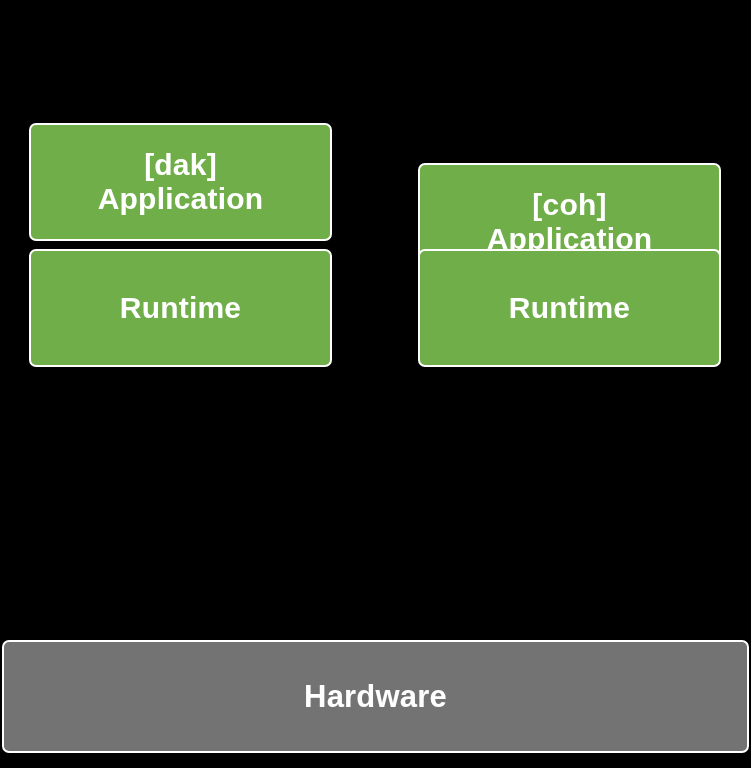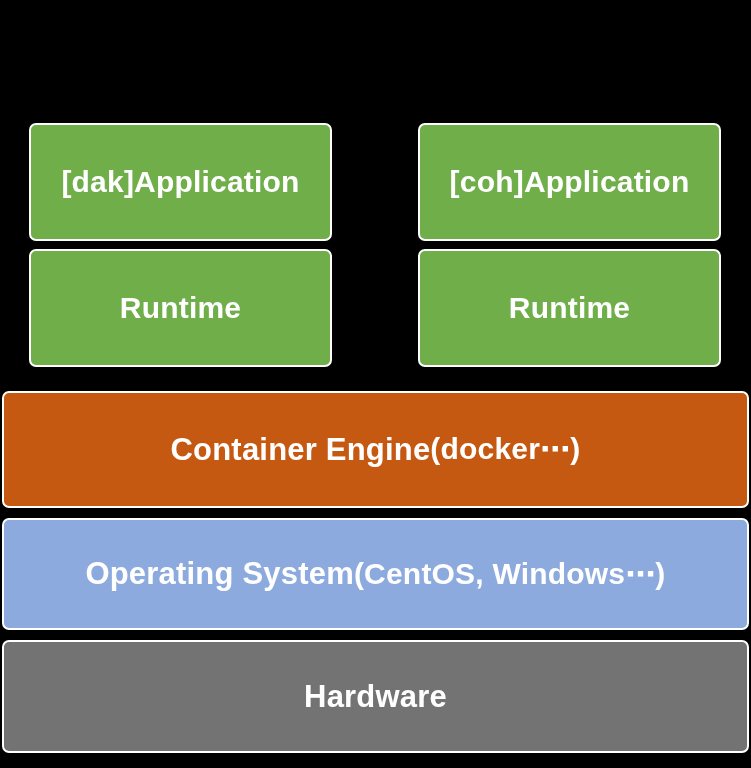--- a/index.html
+++ b/index.html
@@ -22,21 +22,21 @@
   }
 
   
   .layer {
     position: absolute;
     box-sizing: border-box;
     border: 2px solid #ffffff;
     border-radius: 7px;
     color: #ffffff;
     display: flex;
-    flex-direction: row;
+    flex-direction: column;
     align-items: center;
     justify-content: center;
     text-align: center;
     font-weight: bold;
     letter-spacing: 0.2px;
     line-height: 1.14;
     -webkit-font-smoothing: antialiased;
   }
 
   .layer .line {
@@ -78,36 +78,28 @@
 
   <div class="layer container-box app-left" style="background-color: rgb(112, 174, 74);">
     <span class="line">[dak]</span>
     <span class="line">Application</span>
   </div>
 
   <div class="layer container-box rt-left" style="background-color: rgb(112, 174, 74);">
     <span class="line">Runtime</span>
   </div>
 
-  <div class="layer container-box app-right" style="background-color: rgb(112, 174, 74);">
+  <div class="layer container-box app-right" style="background-color: rgb(112, 174, 74); margin-top: 40px;">
     <span class="line">[coh]</span>
     <span class="line">Application</span>
   </div>
 
   <div class="layer container-box rt-right" style="background-color: rgb(112, 174, 74);">
     <span class="line">Runtime</span>
   </div>
 
-  <div class="layer band band-engine" style="background-color: rgb(198, 89, 17);">
-    <span class="line">Container Engine</span>
-    <span class="line sub">(docker⋯)</span>
-  </div>
 
-  <div class="layer band band-os" style="background-color: rgb(140, 170, 222);">
-    <span class="line">Operating System</span>
-    <span class="line sub">(CentOS, Windows⋯)</span>
-  </div>
 
   <div class="layer band band-hw" style="background-color: #737373;">
     <span class="line">Hardware</span>
   </div>
 
 </div>
 
 </body></html>

